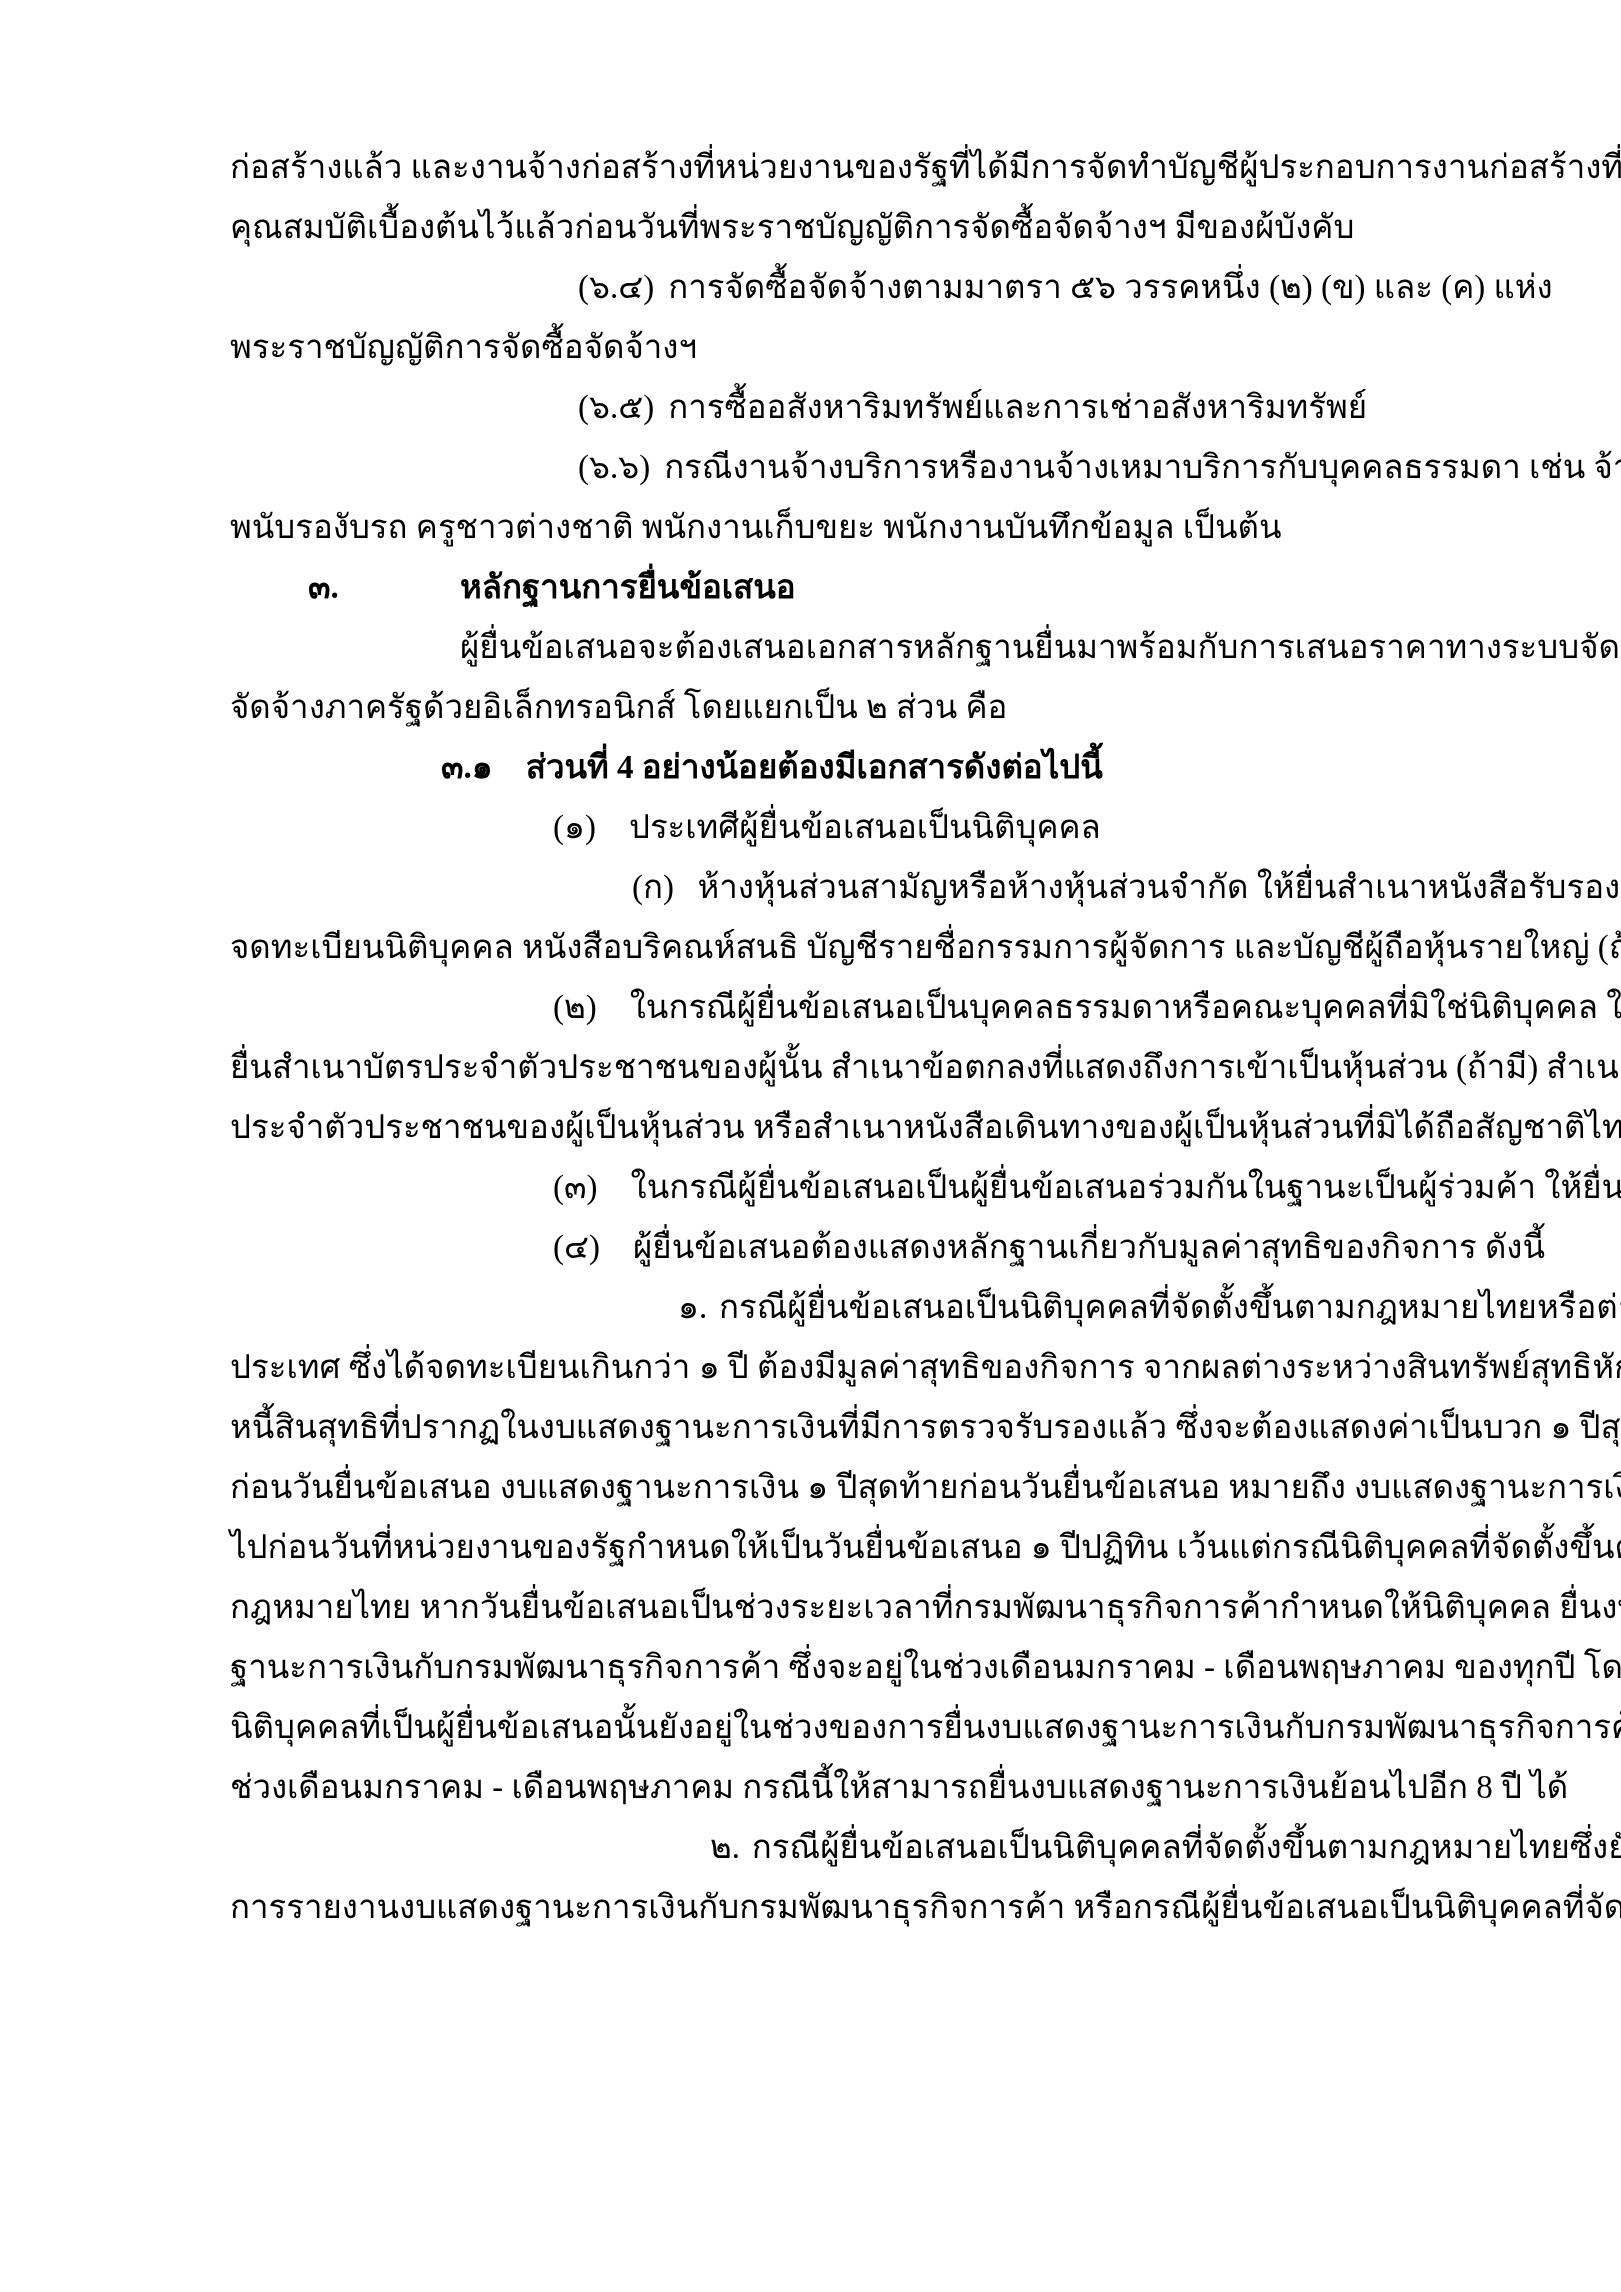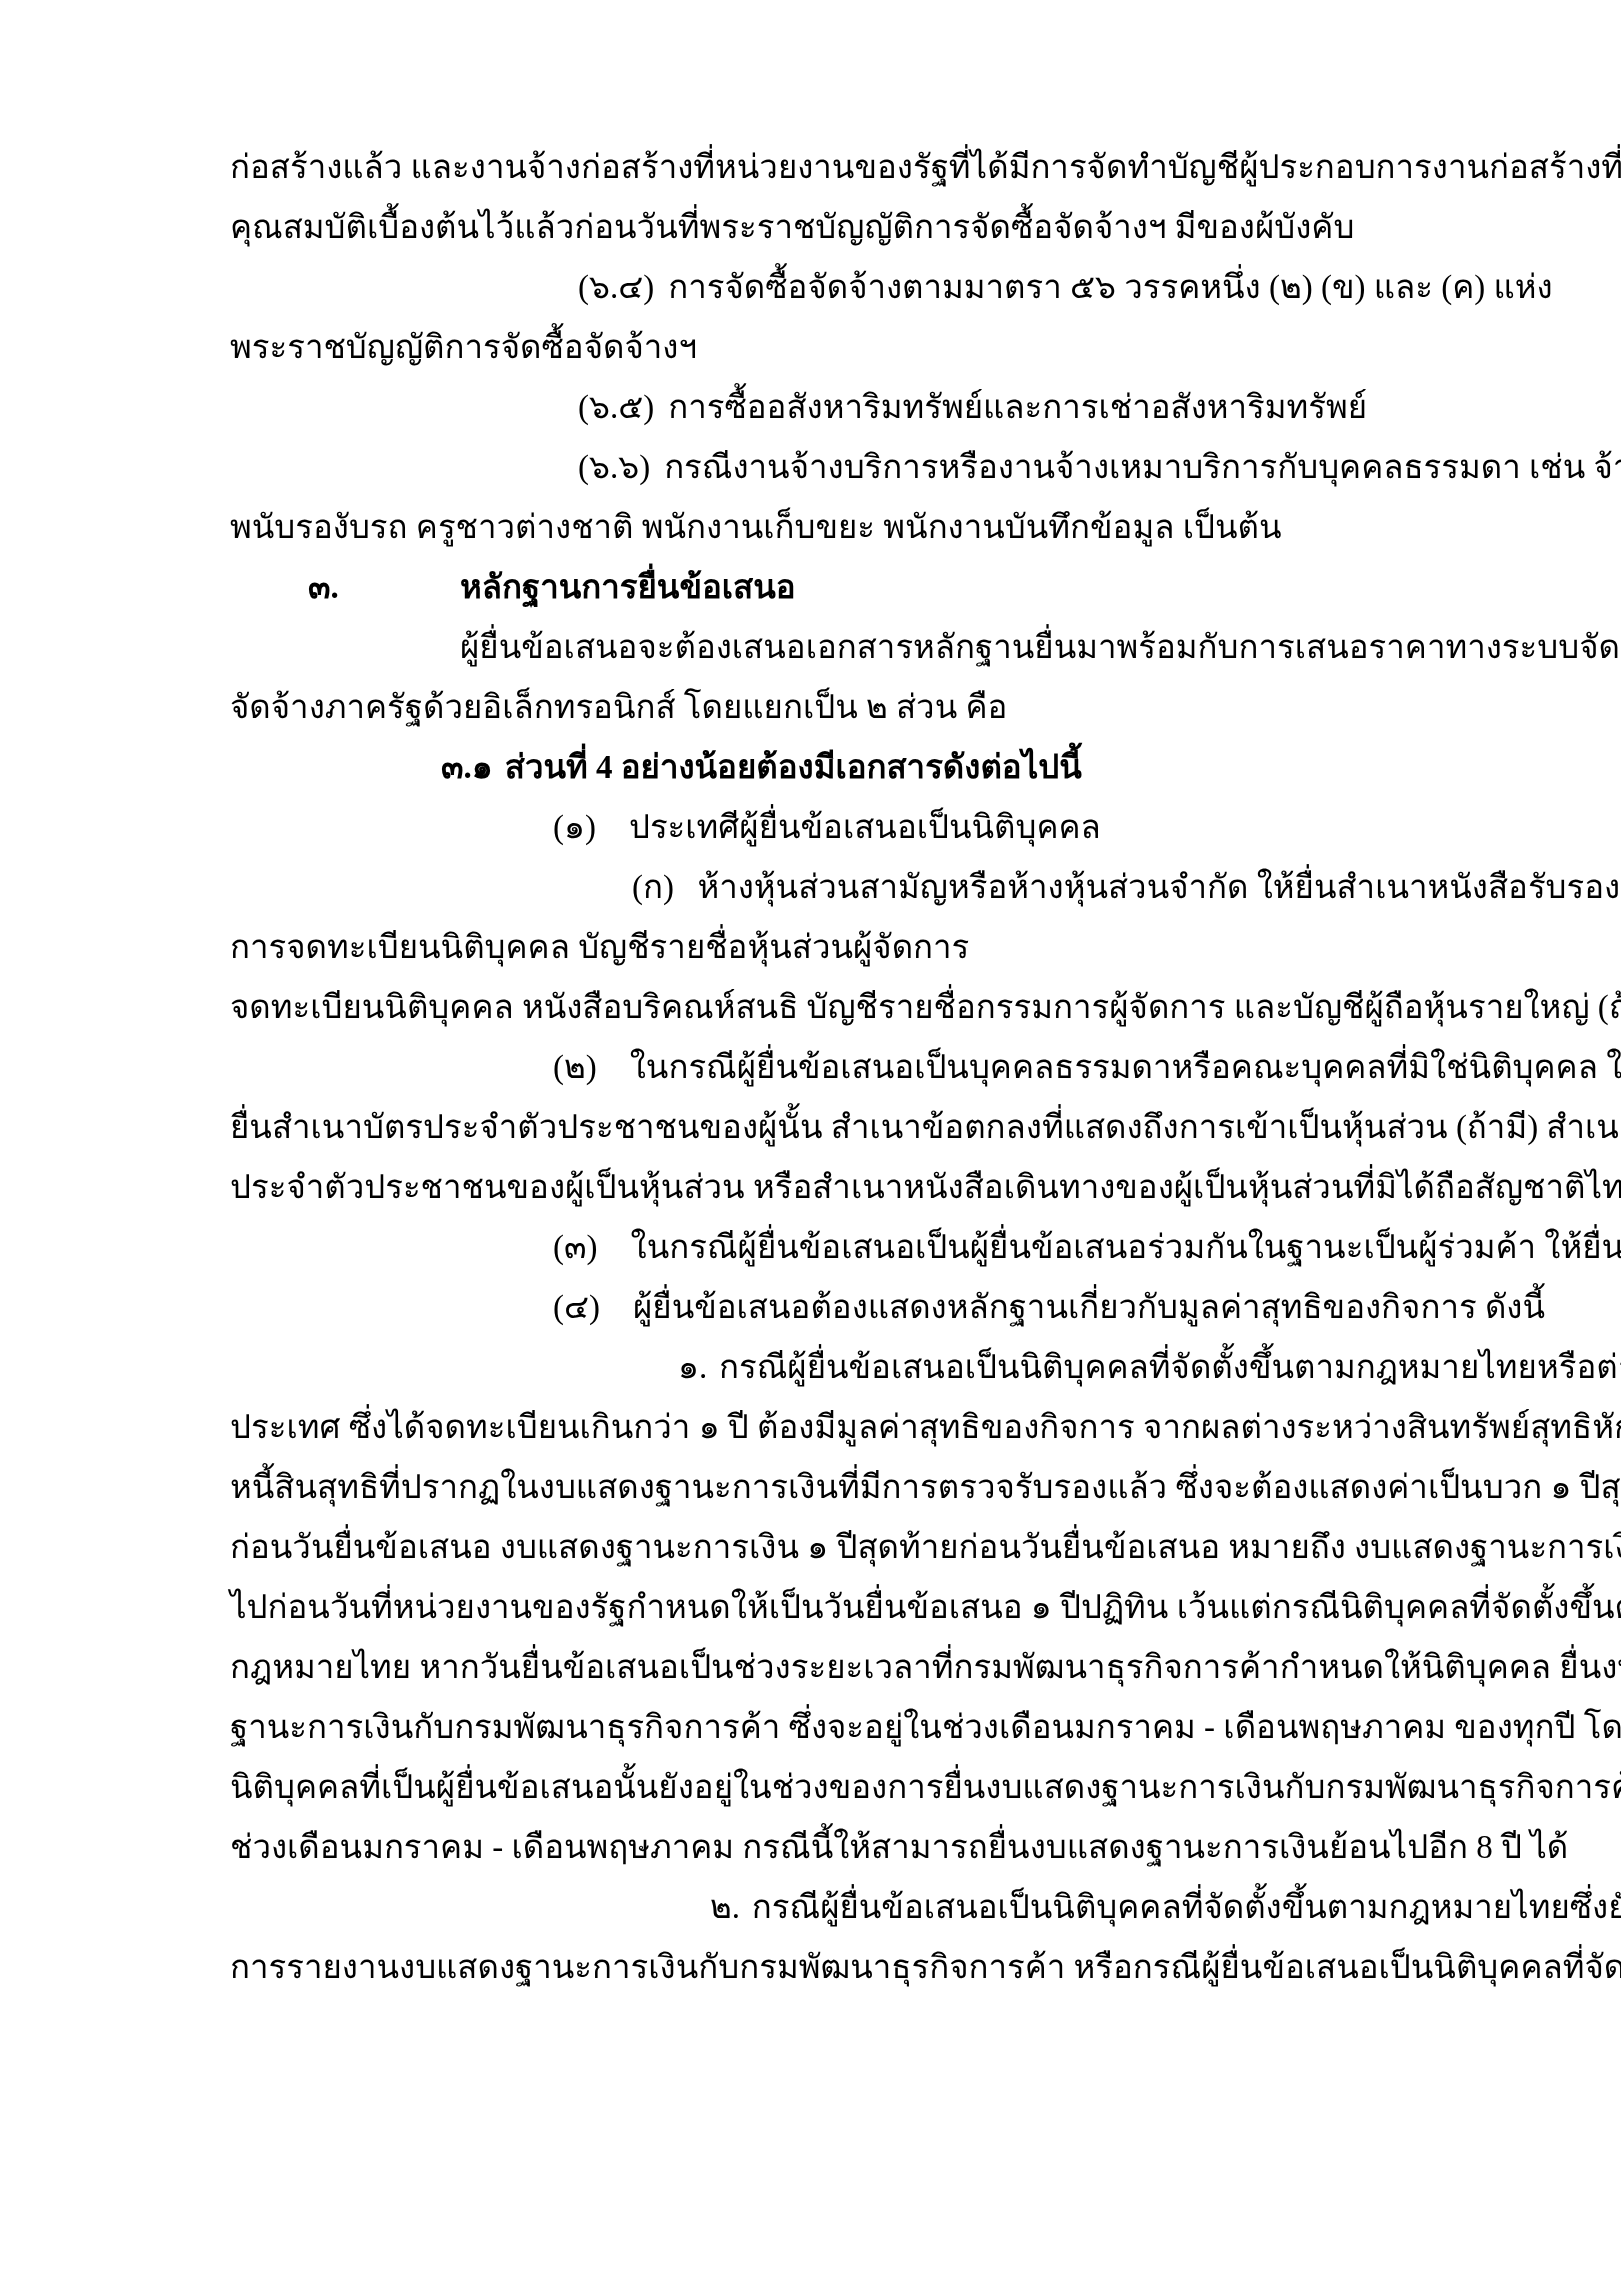--- a/index.html
+++ b/index.html
@@ -42,41 +42,40 @@
   .h-main    { padding-left: 78px;  font-weight: 700; }
   .h-sub     { padding-left: 211px; font-weight: 700; }
 
   .line .num        { display: inline-block; }
   .item6 .num       { margin-right: 14px; }
   .num-paren .num   { margin-right: 33px; }
   .alpha .num       { margin-right: 23.5px; }
   .deep1 .num       { margin-right: 11.8px; }
   .deep2 .num       { margin-right: 11.8px; }
   .h-main .num      { width: 152px; }   
-  .h-sub .num       { margin-right: 12px; }
+  .h-sub .num       { margin-right: 33px; }
 </style>
 </head>
 <body>
 
 <div class="page">
   <div class="doc-body" id="doc-body">
       <div class="line flush"><span class="txt">ก่อสร้างแล้ว และงานจ้างก่อสร้างที่หน่วยงานของรัฐที่ได้มีการจัดทำบัญชีผู้ประกอบการงานก่อสร้างที่มี</span></div>
       <div class="line flush"><span class="txt">คุณสมบัติเบื้องต้นไว้แล้วก่อนวันที่พระราชบัญญัติการจัดซื้อจัดจ้างฯ มีของผ้บังคับ</span></div>
       <div class="line item6"><span class="num">(๖.๔)</span><span class="txt">การจัดซื้อจัดจ้างตามมาตรา ๕๖ วรรคหนึ่ง (๒) (ข) และ (ค) แห่ง</span></div>
       <div class="line flush"><span class="txt">พระราชบัญญัติการจัดซื้อจัดจ้างฯ</span></div>
       <div class="line item6"><span class="num">(๖.๕)</span><span class="txt">การซื้ออสังหาริมทรัพย์และการเช่าอสังหาริมทรัพย์</span></div>
       <div class="line item6"><span class="num">(๖.๖)</span><span class="txt">กรณีงานจ้างบริการหรืองานจ้างเหมาบริการกับบุคคลธรรมดา เช่น จ้าง</span></div>
       <div class="line flush"><span class="txt">พนับรองับรถ ครูชาวต่างชาติ พนักงานเก็บขยะ พนักงานบันทึกข้อมูล เป็นต้น</span></div>
       <div class="line h-main"><span class="num">๓.</span><span class="txt">หลักฐานการยื่นข้อเสนอ</span></div>
       <div class="line para"><span class="txt">ผู้ยื่นข้อเสนอจะต้องเสนอเอกสารหลักฐานยื่นมาพร้อมกับการเสนอราคาทางระบบจัดซื้อ</span></div>
       <div class="line flush"><span class="txt">จัดจ้างภาครัฐด้วยอิเล็กทรอนิกส์ โดยแยกเป็น ๒ ส่วน คือ</span></div>
       <div class="line h-sub"><span class="num">๓.๑</span><span class="txt">ส่วนที่ 4 อย่างน้อยต้องมีเอกสารดังต่อไปนี้</span></div>
       <div class="line num-paren"><span class="num">(๑)</span><span class="txt">ประเทศีผู้ยื่นข้อเสนอเป็นนิติบุคคล</span></div>
       <div class="line alpha"><span class="num">(ก)</span><span class="txt">ห้างหุ้นส่วนสามัญหรือห้างหุ้นส่วนจำกัด ให้ยื่นสำเนาหนังสือรับรอง</span></div>
-      <div class="line flush"><span class="txt">การจดทะเบียนนิติบุคคล บัญชีรายชื่อหุ้นส่วนผู้จัดการ</span></div>
       <div class="line flush"><span class="txt">จดทะเบียนนิติบุคคล หนังสือบริคณห์สนธิ บัญชีรายชื่อกรรมการผู้จัดการ และบัญชีผู้ถือหุ้นรายใหญ่ (ถ้ามี)</span></div>
       <div class="line num-paren"><span class="num">(๒)</span><span class="txt">ในกรณีผู้ยื่นข้อเสนอเป็นบุคคลธรรมดาหรือคณะบุคคลที่มิใช่นิติบุคคล ให้</span></div>
       <div class="line flush"><span class="txt">ยื่นสำเนาบัตรประจำตัวประชาชนของผู้นั้น สำเนาข้อตกลงที่แสดงถึงการเข้าเป็นหุ้นส่วน (ถ้ามี) สำเนาบัตร</span></div>
       <div class="line flush"><span class="txt">ประจำตัวประชาชนของผู้เป็นหุ้นส่วน หรือสำเนาหนังสือเดินทางของผู้เป็นหุ้นส่วนที่มิได้ถือสัญชาติไทย</span></div>
       <div class="line num-paren"><span class="num">(๓)</span><span class="txt">ในกรณีผู้ยื่นข้อเสนอเป็นผู้ยื่นข้อเสนอร่วมกันในฐานะเป็นผู้ร่วมค้า ให้ยื่น</span></div>
       <div class="line num-paren"><span class="num">(๔)</span><span class="txt">ผู้ยื่นข้อเสนอต้องแสดงหลักฐานเกี่ยวกับมูลค่าสุทธิของกิจการ ดังนี้</span></div>
       <div class="line deep1"><span class="num">๑.</span><span class="txt">กรณีผู้ยื่นข้อเสนอเป็นนิติบุคคลที่จัดตั้งขึ้นตามกฎหมายไทยหรือต่าง</span></div>
       <div class="line flush"><span class="txt">ประเทศ ซึ่งได้จดทะเบียนเกินกว่า ๑ ปี ต้องมีมูลค่าสุทธิของกิจการ จากผลต่างระหว่างสินทรัพย์สุทธิหักด้วย</span></div>
       <div class="line flush"><span class="txt">หนี้สินสุทธิที่ปรากฏในงบแสดงฐานะการเงินที่มีการตรวจรับรองแล้ว ซึ่งจะต้องแสดงค่าเป็นบวก ๑ ปีสุดท้าย</span></div>
       <div class="line flush"><span class="txt">ก่อนวันยื่นข้อเสนอ งบแสดงฐานะการเงิน ๑ ปีสุดท้ายก่อนวันยื่นข้อเสนอ หมายถึง งบแสดงฐานะการเงินย้อน</span></div>

